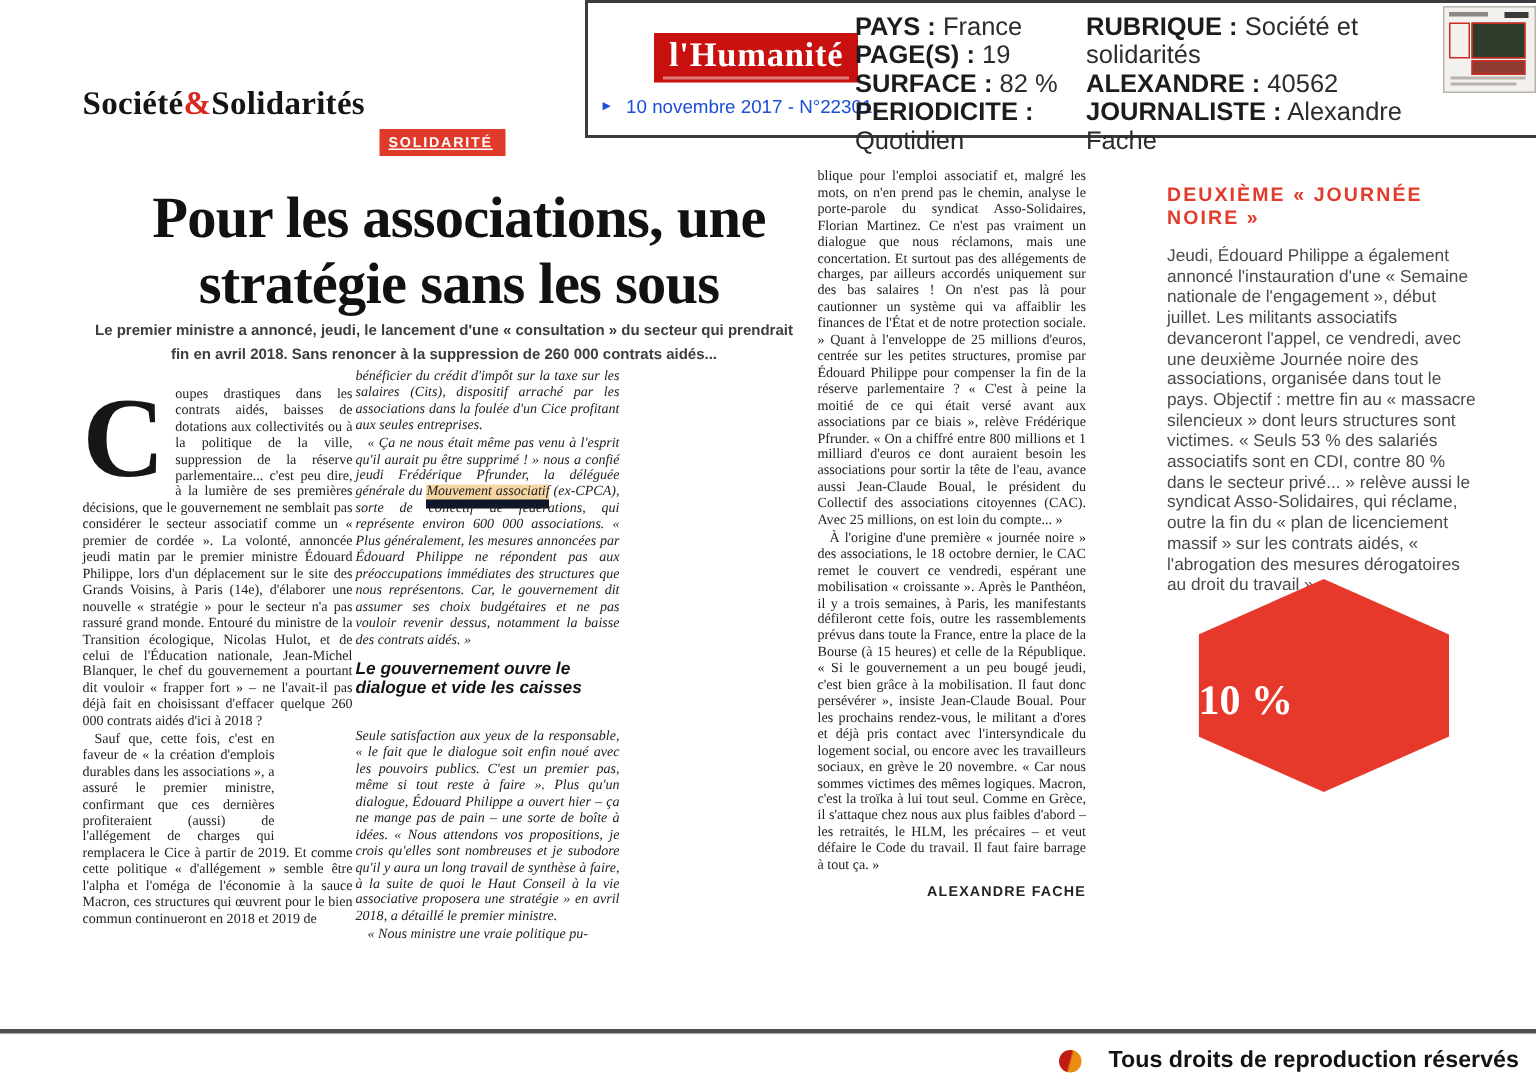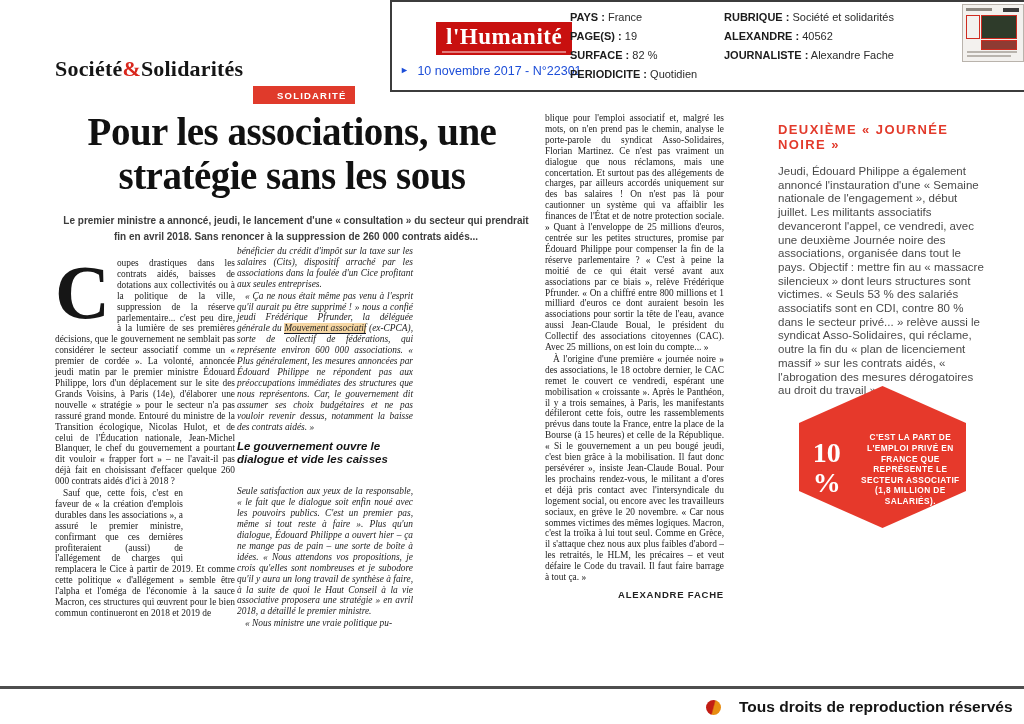--- a/index.html
+++ b/index.html
@@ -9,37 +9,37 @@
 
   
   .hdr-box{left:390px;top:0;width:634px;height:88px;border-left:2px solid #3c3c3c;
            border-top:2px solid #3c3c3c;border-bottom:2px solid #3c3c3c;background:#fff;}
   .logo{left:436px;top:22px;background:#c8100f;color:#fff;padding:3px 10px 6px 10px;
         font-weight:bold;font-size:23px;letter-spacing:.5px;line-height:24px;}
   .logo-strip{position:absolute;left:6px;right:6px;bottom:2px;height:2px;background:rgba(255,255,255,.45);}
   .dateline{left:400px;top:64px;font-family:"Liberation Sans",sans-serif;font-weight:normal;
             font-size:12.5px;color:#1d4ed8;}
   .date-marker{font-size:9px;vertical-align:2px;margin-right:5px;}
-  .meta{font-family:"Liberation Sans",sans-serif;font-size:11px;line-height:19px;color:#2c2c2c;}
+  .meta{font-family:"Liberation Sans",sans-serif;font-size:17px;line-height:19px;color:#2c2c2c;}
   .meta .lbl{font-weight:bold;color:#1c1c1c;}
   .meta-a{left:570px;top:8px;width:150px;}
   .meta-b{left:724px;top:8px;width:230px;}
 
   
   .thumb{left:962px;top:4px;width:60px;height:56px;background:#f3f1ee;border:1px solid #b9b3ac;}
   .thumb .bar{position:absolute;background:#8e8982;}
   .thumb .photo{position:absolute;left:18px;top:10px;width:34px;height:22px;background:#2e3b2a;border:1px solid #cf2b20;}
   .thumb .rbox{position:absolute;border:1px solid #cf2b20;}
   .thumb .txt{position:absolute;background:#b9b4ad;height:2px;}
 
   
   .section-title{left:55px;top:56px;font-weight:bold;font-size:22px;letter-spacing:.2px;color:#151515;}
   .section-title .amp{color:#d9271d;}
   .kicker{left:253px;top:86px;background:#e03a2b;color:#fff;font-family:"Liberation Sans",sans-serif;
-          font-weight:bold;font-size:9.5px;letter-spacing:1.2px;padding:4px 8px 3px 24px;}
+          font-weight:bold;font-size:9.5px;letter-spacing:1.2px;padding:4px 8px 3px 6px;text-decoration:underline;}
 
   
   .headline{left:48px;top:110px;width:488px;text-align:center;font-weight:bold;
             font-size:39px;line-height:44px;letter-spacing:-.5px;color:#111;}
   .standfirst{left:60px;top:213px;width:472px;text-align:center;
               font-family:"Liberation Sans",sans-serif;font-size:10px;line-height:16px;
               font-weight:bold;color:#3d3d3d;}
 
   
   .bodycol{font-size:9.4px;line-height:10.9px;text-align:justify;color:#222;}
@@ -47,21 +47,21 @@
   .bodycol p + p{margin-top:1px;}
   .indent{text-indent:8px;}
   .dropcap{float:left;font-size:76px;line-height:64px;font-weight:bold;color:#161616;
            padding:2px 7px 0 0;}
   .wrap-spacer{float:right;width:52px;height:70px;}
   .col1{left:55px;top:258px;width:180px;height:400px;}
   .col2{left:237px;top:246px;width:176px;height:412px;font-style:italic;}
   .col3{left:545px;top:113px;width:179px;height:560px;}
   .crosshead{font-family:"Liberation Sans",sans-serif;font-weight:bold;font-size:11.5px;
              line-height:13px;color:#141414;margin:8px 0 20px 0;text-align:left;}
-  .doclink{background:#f6d7a4;border-bottom:1px solid #0f172a;cursor:pointer;}
+  .doclink{background:#f6d7a4;border-bottom:6px solid #0f172a;cursor:pointer;}
   .byline{text-align:right;font-family:"Liberation Sans",sans-serif;font-weight:bold;
           font-size:9.5px;letter-spacing:.8px;color:#222;margin-top:7px;}
 
   
   .sidebar{left:778px;top:122px;width:209px;font-family:"Liberation Sans",sans-serif;}
   .sidebar-title{color:#e23a2b;font-weight:bold;font-size:13px;letter-spacing:1.4px;}
   .sidebar-body{margin-top:13px;font-size:11.5px;line-height:13.7px;color:#4c4c4c;font-weight:bold;
                 font-family:"Liberation Sans",sans-serif;}
   .sidebar-body{font-weight:normal;color:#4a4a4a;}
 
@@ -140,21 +140,21 @@
     <div class="rbox" style="left:18px;top:35px;width:34px;height:8px;background:#8e3b33;"></div>
     <div class="txt" style="left:4px;top:46px;width:50px;"></div>
     <div class="txt" style="left:4px;top:50px;width:44px;"></div>
   </div>
 
   <div class="abs section-title">
     <span>Société</span><span class="amp">&amp;</span><span>Solidarités</span>
   </div>
   <div class="abs kicker">SOLIDARITÉ</div>
 
-  <h1 class="abs headline" style="margin:0;">Pour les associations, une stratégie sans les sous</h1>
+  <h1 class="abs headline" style="margin:14px;">Pour les associations, une stratégie sans les sous</h1>
   <div class="abs standfirst">Le premier ministre a annoncé, jeudi, le lancement d'une « consultation » du secteur qui prendrait fin en avril 2018. Sans renoncer à la suppression de 260 000 contrats aidés...</div>
 
   <div class="abs bodycol col1">
     <p><span class="dropcap">C</span><span>oupes drastiques dans les contrats aidés, baisses de dotations aux collectivités ou à la politique de la ville, suppression de la réserve parlementaire... c'est peu dire, à la lumière de ses premières décisions, que le gouvernement ne semblait pas considérer le secteur associatif comme un « premier de cordée ». La volonté, annoncée jeudi matin par le premier ministre Édouard Philippe, lors d'un déplacement sur le site des Grands Voisins, à Paris (14e), d'élaborer une nouvelle « stratégie » pour le secteur n'a pas rassuré grand monde. Entouré du ministre de la Transition écologique, Nicolas Hulot, et de celui de l'Éducation nationale, Jean-Michel Blanquer, le chef du gouvernement a pourtant dit vouloir « frapper fort » – ne l'avait-il pas déjà fait en choisissant d'effacer quelque 260 000 contrats aidés d'ici à 2018 ?</span></p>
     <p class="indent"><span class="wrap-spacer"></span><span>Sauf que, cette fois, c'est en faveur de « la création d'emplois durables dans les associations », a assuré le premier ministre, confirmant que ces dernières profiteraient (aussi) de l'allégement de charges qui remplacera le Cice à partir de 2019. Et comme cette politique « d'allégement » semble être l'alpha et l'oméga de l'économie à la sauce Macron, ces structures qui œuvrent pour le bien commun continueront en 2018 et 2019 de</span></p>
   </div>
 
   <div class="abs bodycol col2">
     <p><span>bénéficier du crédit d'impôt sur la taxe sur les salaires (Cits), dispositif arraché par les associations dans la foulée d'un Cice profitant aux seules entreprises.</span></p>
     <p class="indent"><span>« Ça ne nous était même pas venu à l'esprit qu'il aurait pu être supprimé ! » nous a confié jeudi Frédérique Pfrunder, la déléguée générale du </span><span class="doclink">Mouvement associatif</span><span> (ex-CPCA), sorte de collectif de fédérations, qui représente environ 600 000 associations. « Plus généralement, les mesures annoncées par Édouard Philippe ne répondent pas aux préoccupations immédiates des structures que nous représentons. Car, le gouvernement dit assumer ses choix budgétaires et ne pas vouloir revenir dessus, notamment la baisse des contrats aidés. »</span></p>
@@ -169,20 +169,19 @@
     <div class="byline">ALEXANDRE FACHE</div>
   </div>
 
   <div class="abs sidebar">
     <div class="sidebar-title">DEUXIÈME « JOURNÉE NOIRE »</div>
     <div class="sidebar-body">Jeudi, Édouard Philippe a également annoncé l'instauration d'une « Semaine nationale de l'engagement », début juillet. Les militants associatifs devanceront l'appel, ce vendredi, avec une deuxième Journée noire des associations, organisée dans tout le pays. Objectif : mettre fin au « massacre silencieux » dont leurs structures sont victimes. « Seuls 53 % des salariés associatifs sont en CDI, contre 80 % dans le secteur privé... » relève aussi le syndicat Asso-Solidaires, qui réclame, outre la fin du « plan de licenciement massif » sur les contrats aidés, « l'abrogation des mesures dérogatoires au droit du travail ».</div>
   </div>
 
   <div class="abs hexagon">
     <div class="stat-value">10 %</div>
-    <div class="stat-caption">C'EST LA PART DE L'EMPLOI PRIVÉ EN FRANCE QUE REPRÉSENTE LE SECTEUR ASSOCIATIF (1,8 MILLION DE SALARIÉS).</div>
   </div>
 
   <div class="abs footer-rule"></div>
   <div class="abs footer-dot"></div>
   <div class="abs footer-text">Tous droits de reproduction réservés</div>
 
 </div>
 
 </body></html>

